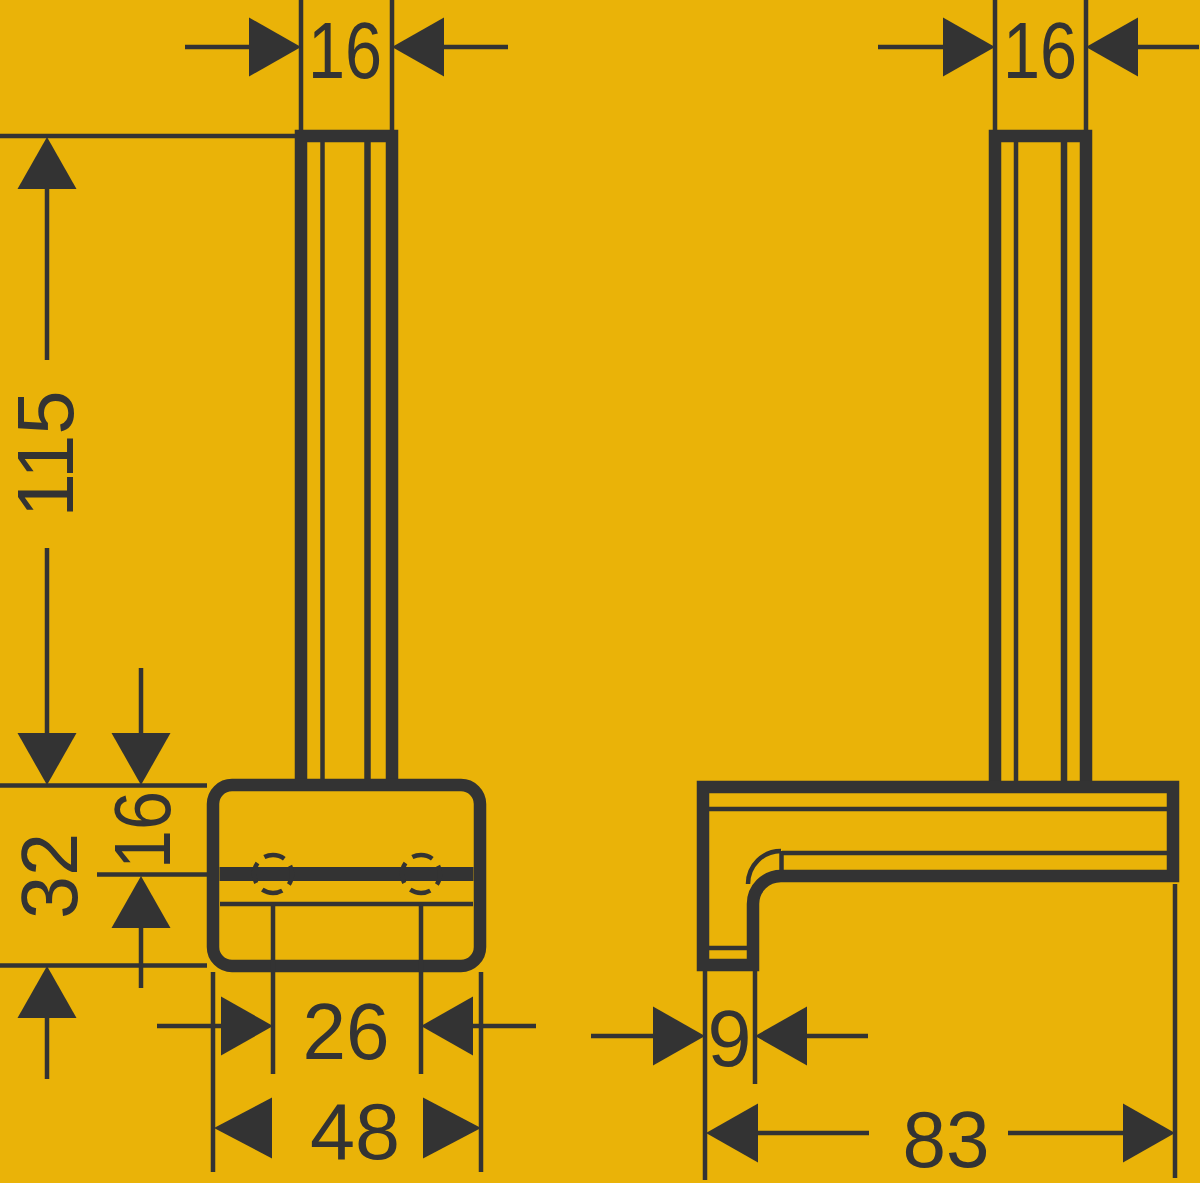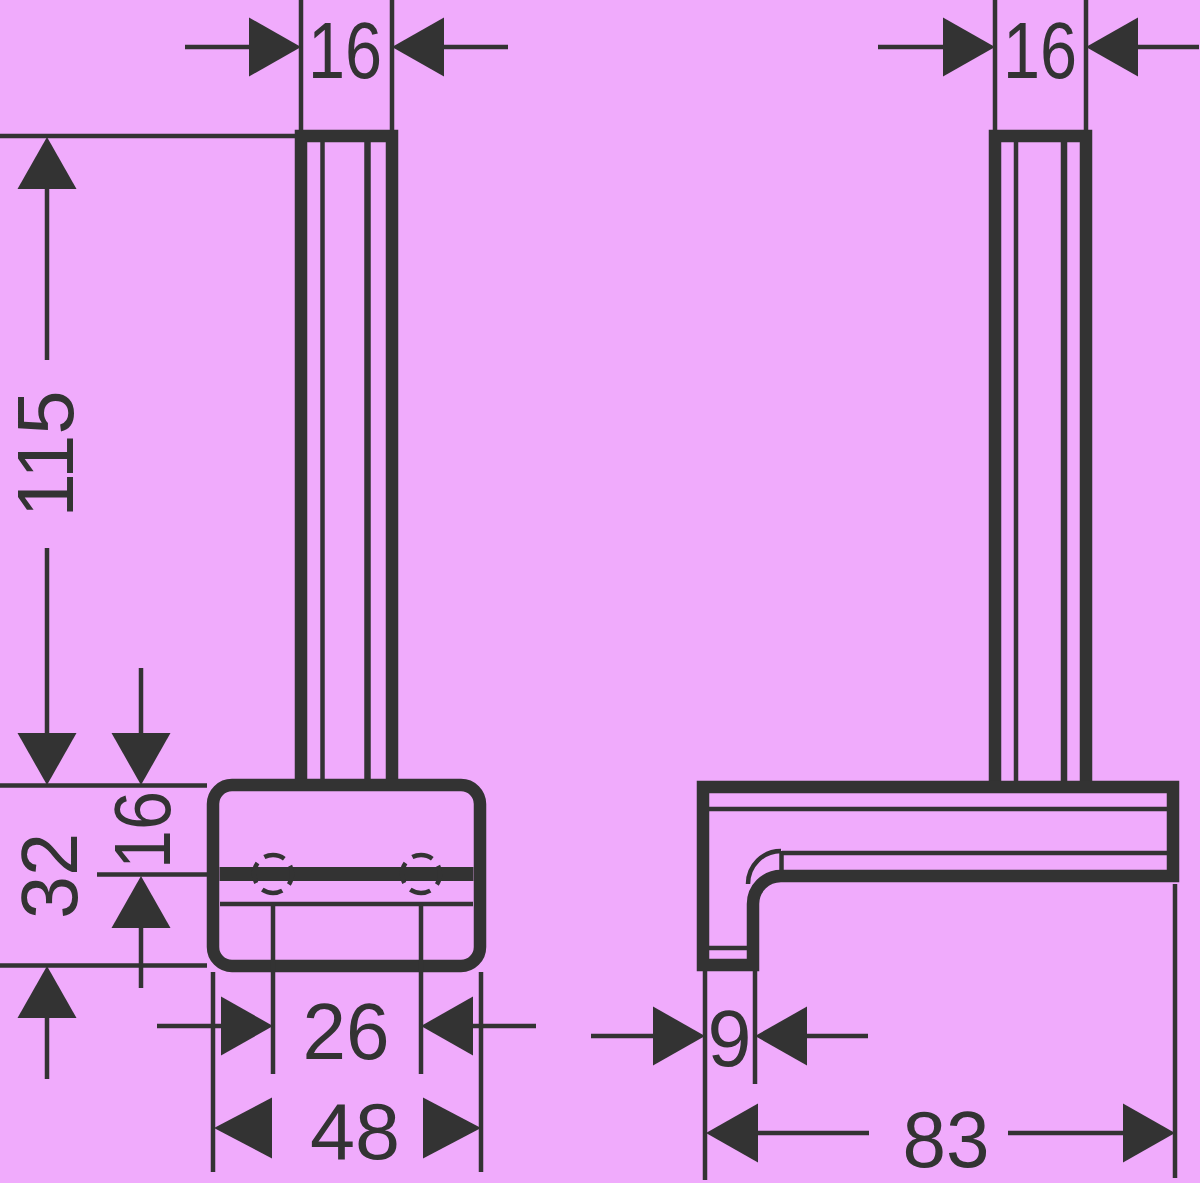--- a/index.html
+++ b/index.html
@@ -1,16 +1,16 @@
 <!DOCTYPE html>
 <html><head>
 <meta charset="utf-8">
 <style>
   html, body { margin: 0; padding: 0; background: #ffffff; }
-  .stage { width: 1200px; height: 1183px; background: #f0abfc; position: relative; overflow: hidden; }
+  .stage { width: 1200px; height: 1183px; background: #eab308; position: relative; overflow: hidden; }
   svg { display: block; }
   .dim-text {
     font-family: "Liberation Sans", "DejaVu Sans", sans-serif;
     font-weight: 400;
   }
 </style>
 </head>
 <body>
 
 <div class="stage">

